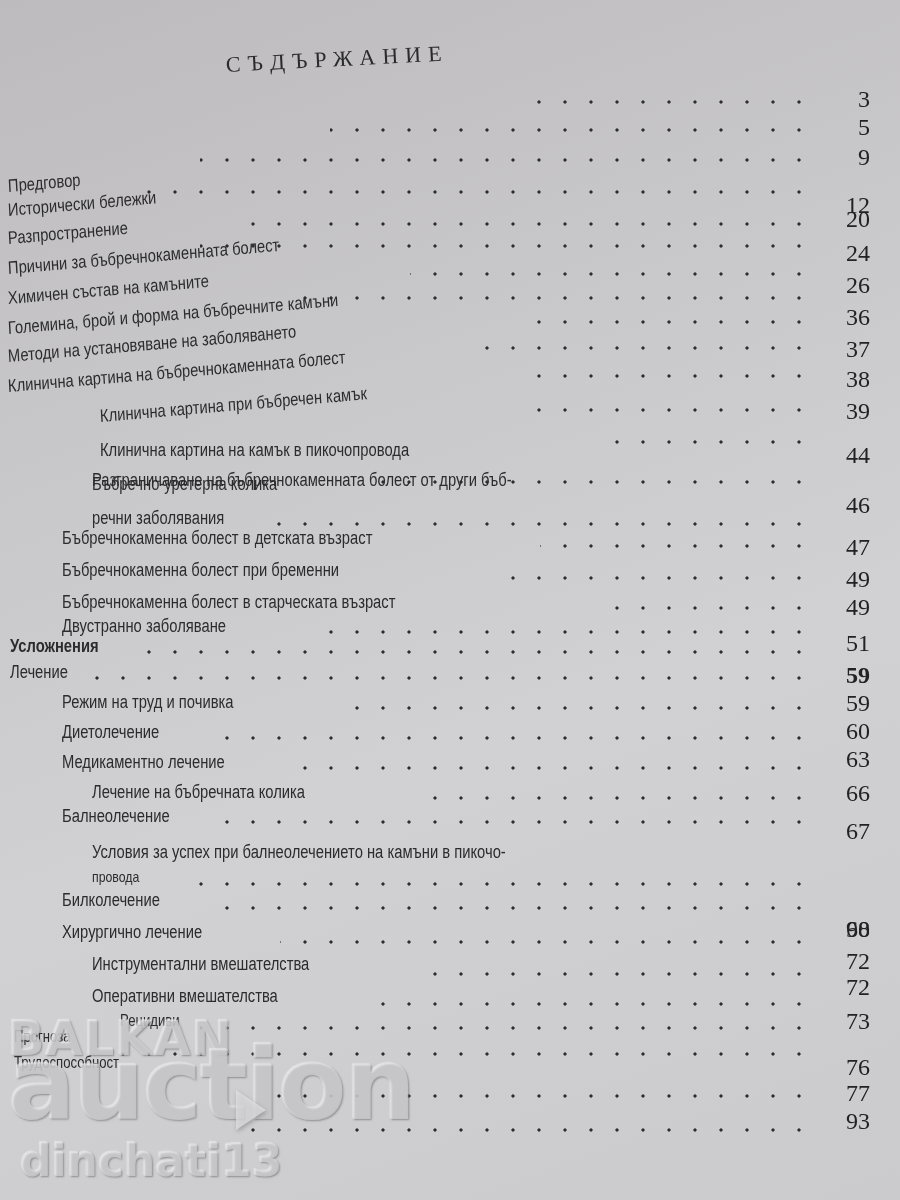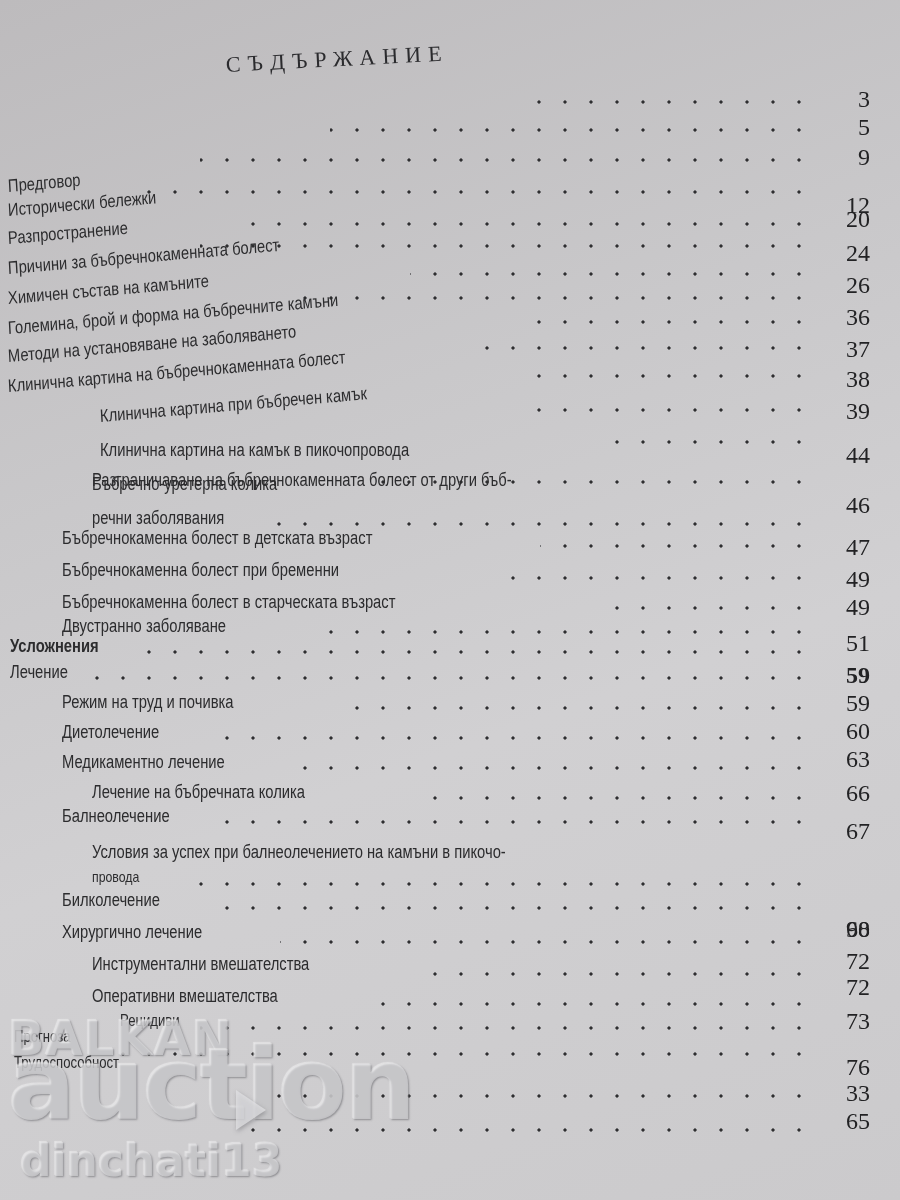--- a/index.html
+++ b/index.html
@@ -213,26 +213,26 @@
       <span class="pnum" style="top:-2px;">73</span>
     </div>
     <div class="row" style="top:1040px;">
       <span class="entry" style="left:120px;top:-28px;font-size:16px;">Рецидиви</span>
       <span class="dots" style="left:200px;top:-14px;"></span>
       <span class="pnum" style="top:14px;">76</span>
     </div>
     <div class="row" style="top:1072px;">
       <span class="entry" style="left:14px;top:-44px;font-size:16px;">Прогноза</span>
       <span class="dots" style="left:120px;top:-20px;"></span>
-      <span class="pnum" style="top:8px;">33</span>
+      <span class="pnum" style="top:8px;">77</span>
     </div>
     <div class="row" style="top:1104px;">
       <span class="entry" style="left:14px;top:-50px;font-size:16px;">Трудоспособност</span>
       <span class="dots" style="left:260px;top:-10px;"></span>
-      <span class="pnum" style="top:4px;">65</span>
+      <span class="pnum" style="top:4px;">93</span>
     </div>
     <div class="row" style="top:1120px;">
       <span class="dots" style="left:230px;top:8px;"></span>
     </div>
   </div>
 
   <div class="watermark">
     <span class="wm-balkan">BALKAN</span>
     <span class="wm-auction">auction</span>
     <span class="wm-play"></span>

